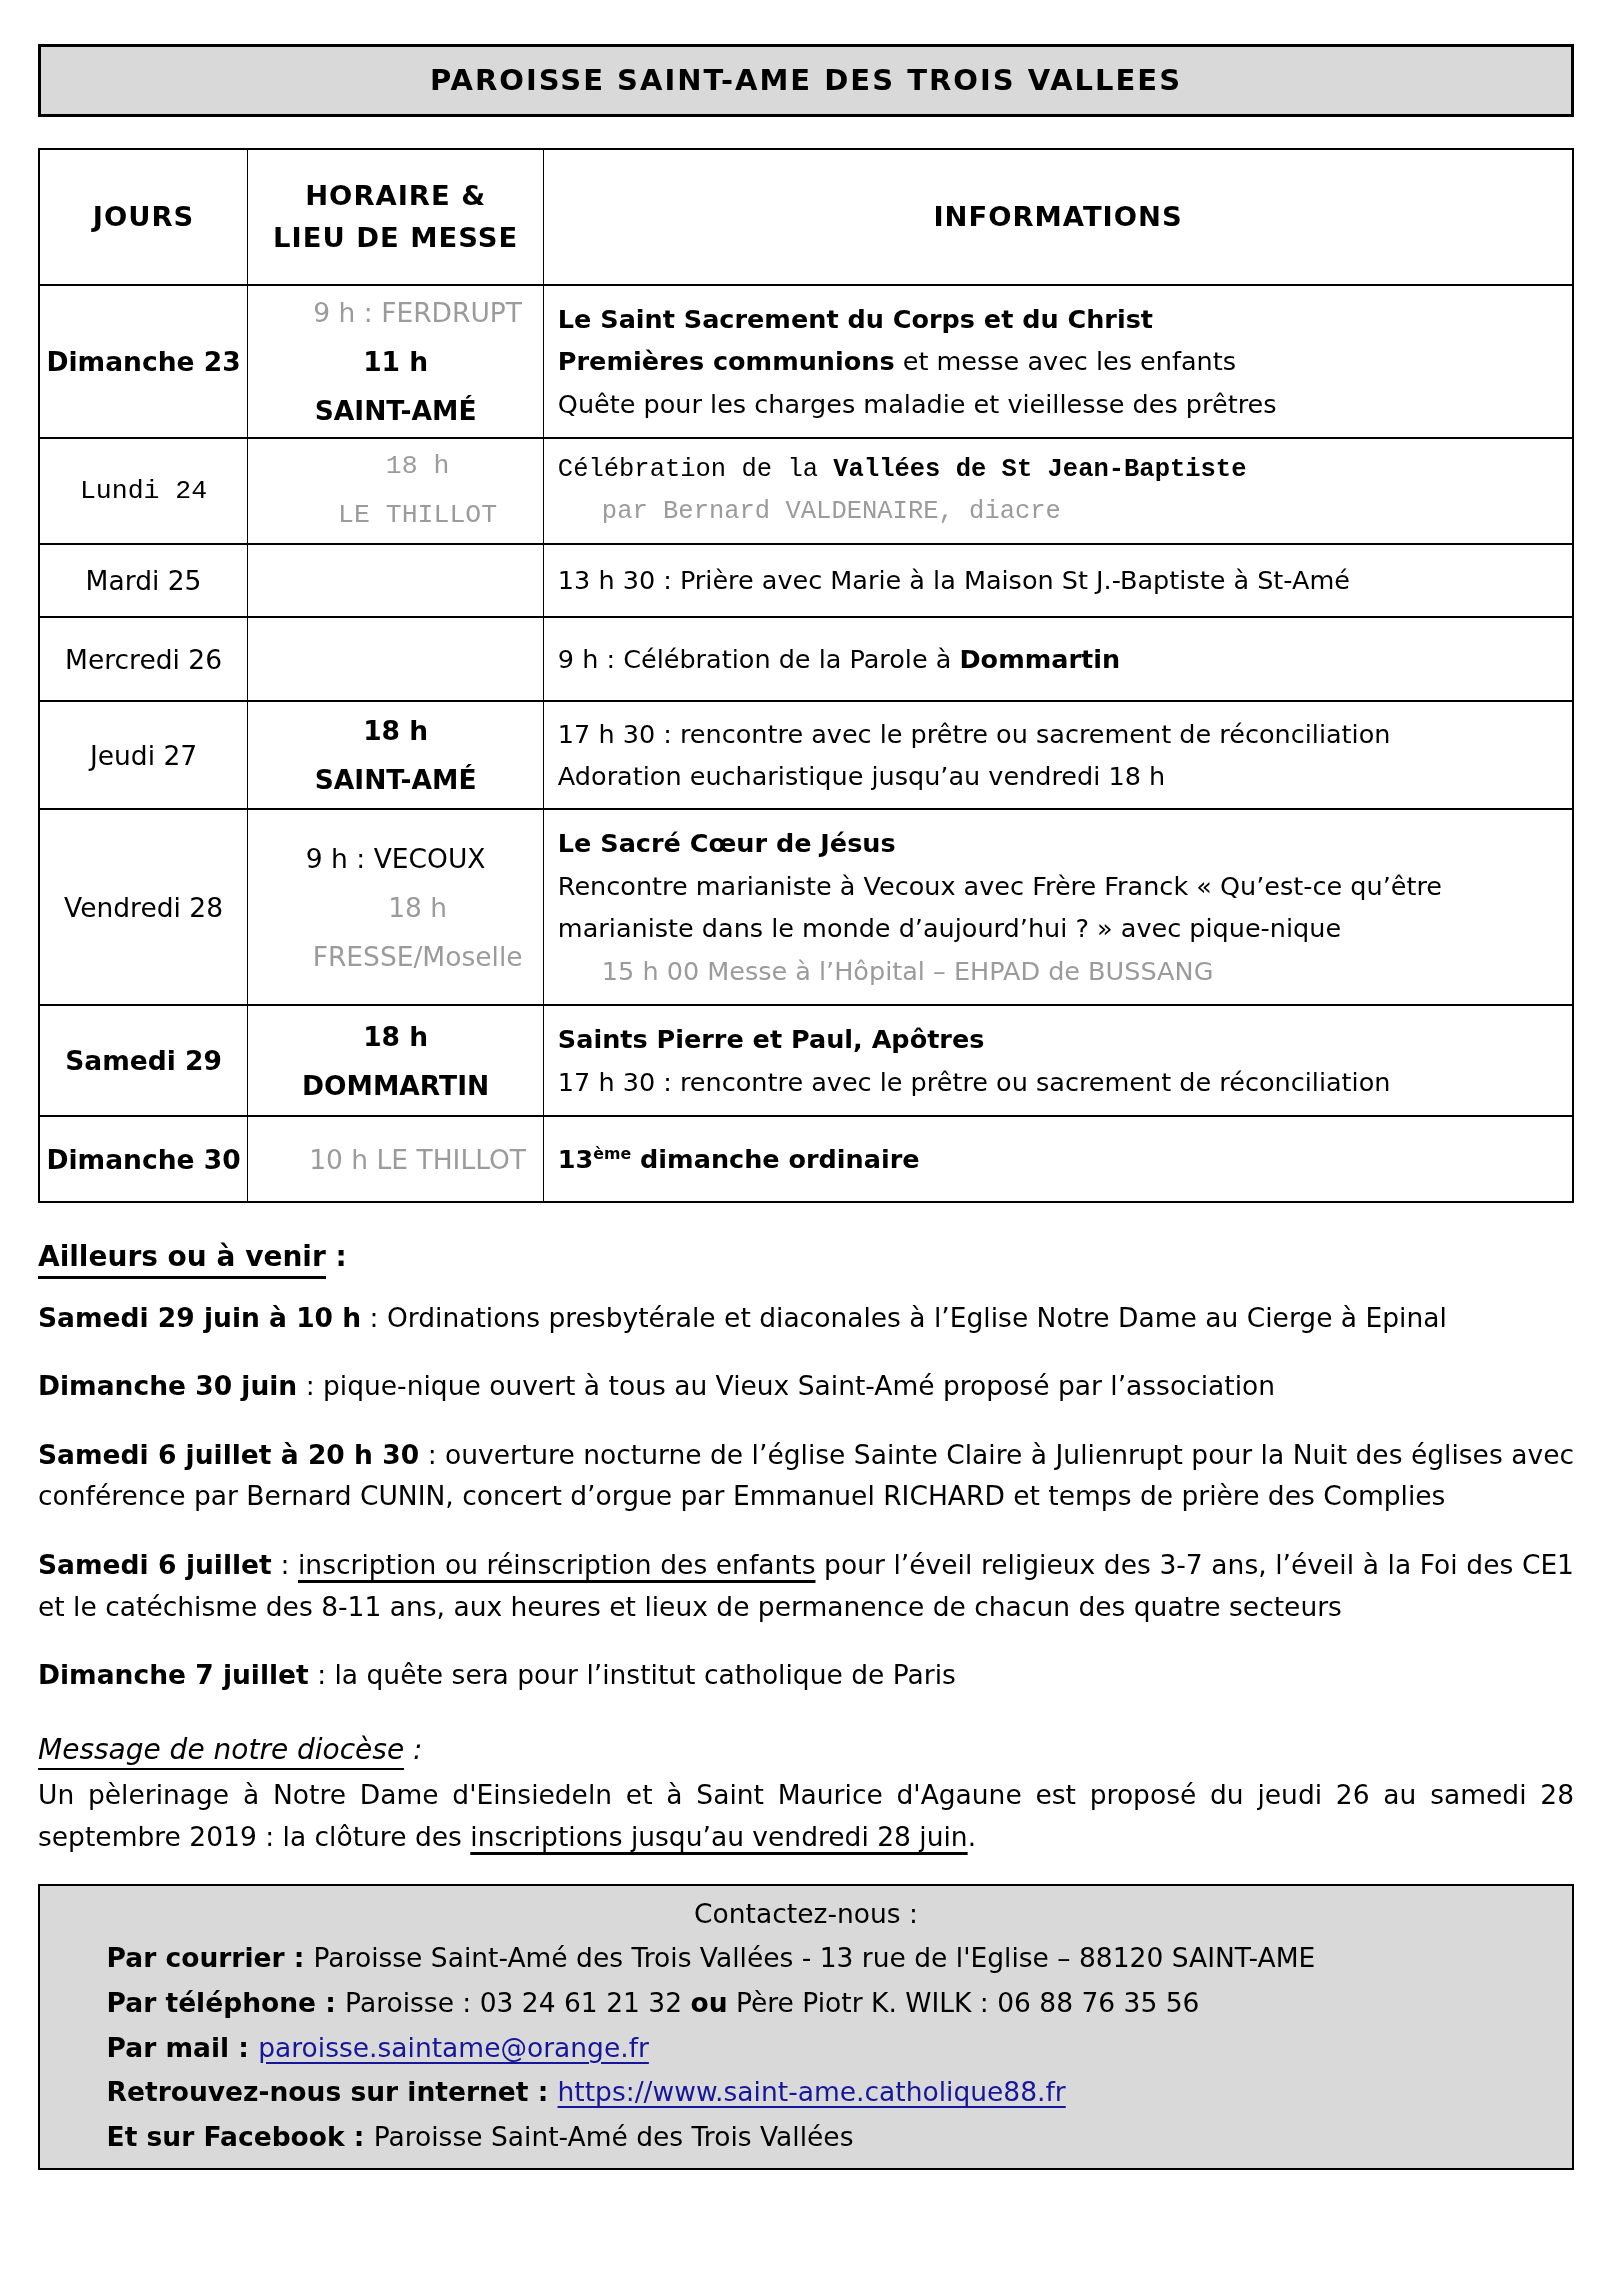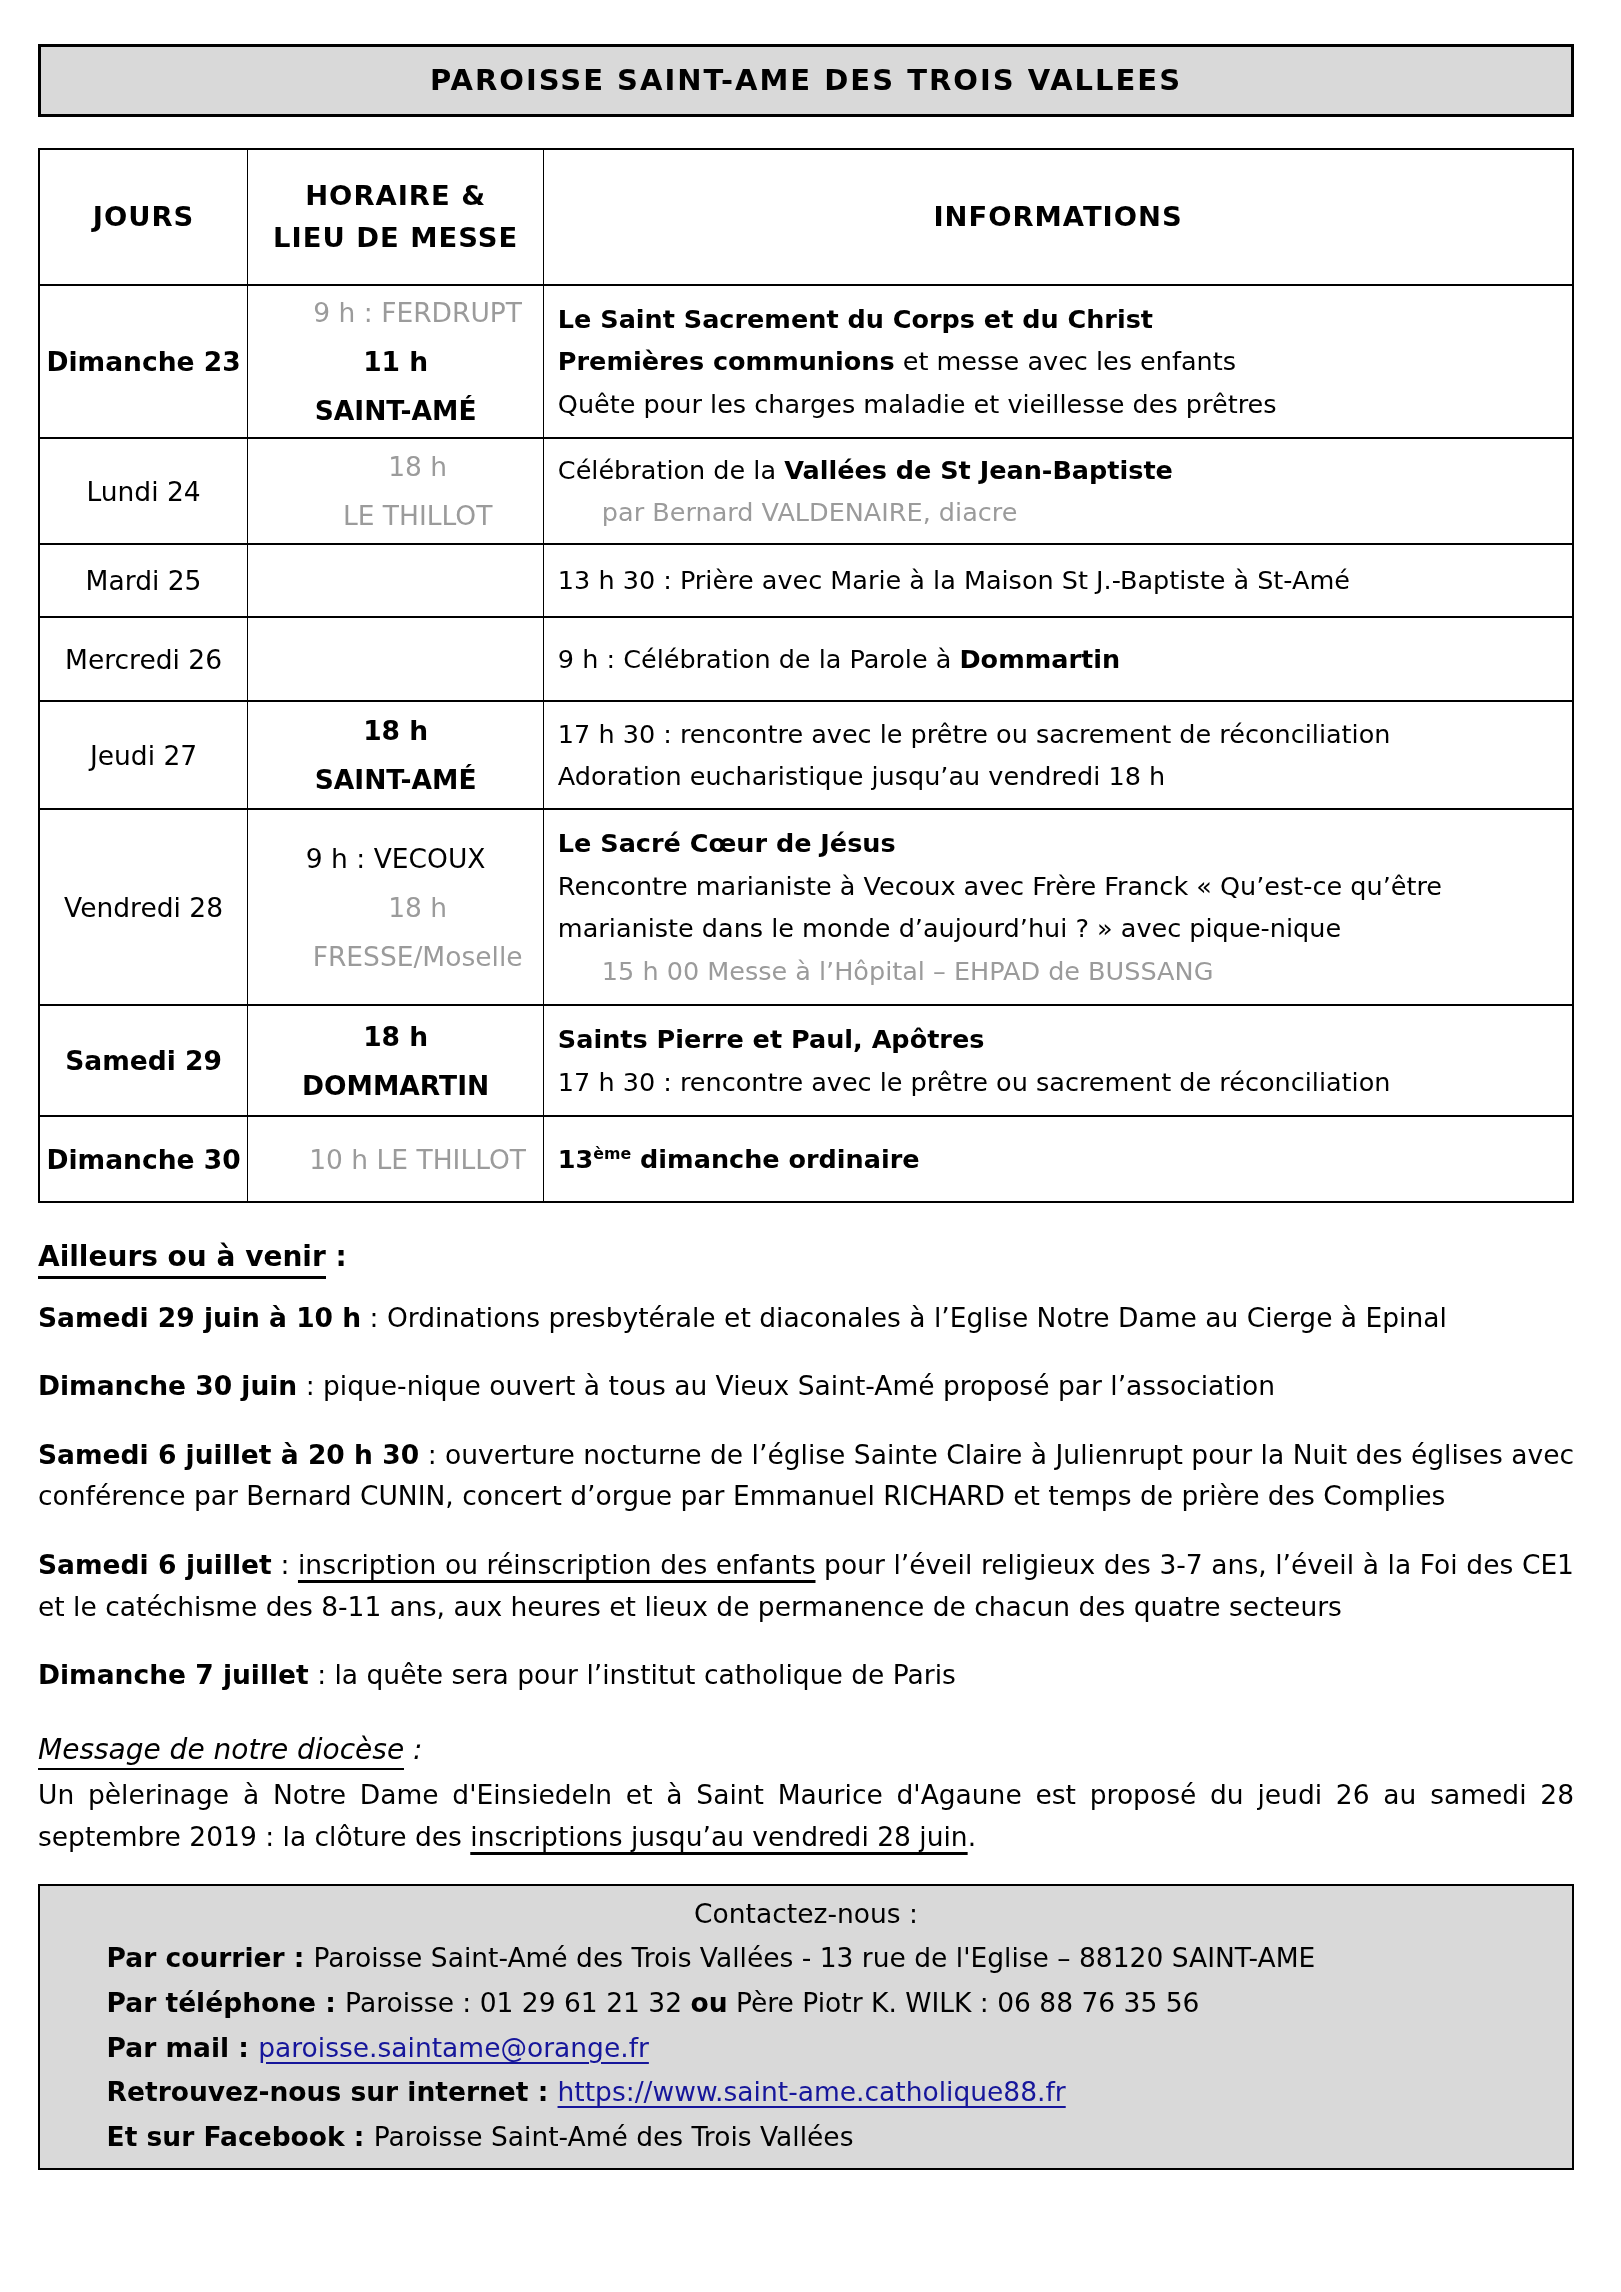--- a/index.html
+++ b/index.html
@@ -126,21 +126,21 @@
             <div class="cell-line"><span class="s-gray">9 h : FERDRUPT</span></div>
             <div class="cell-line"><span class="s-bold">11 h</span></div>
             <div class="cell-line"><span class="s-bold">SAINT-AMÉ</span></div>
           </td>
           <td class="info-cell">
             <div class="cell-line"><span class="s-bold">Le Saint Sacrement du Corps et du Christ</span></div>
             <div class="cell-line"><span class="s-bold">Premières communions</span><span class="s-normal"> et messe avec les enfants</span></div>
             <div class="cell-line"><span class="s-normal">Quête pour les charges maladie et vieillesse des prêtres</span></div>
           </td>
         </tr>
-        <tr style="height: 106px;">
+        <tr style="height: 106px; font-family: Liberation Mono, monospace;">
           <td class="day-cell">Lundi 24</td>
           <td class="time-cell">
             <div class="cell-line"><span class="s-gray">18 h</span></div>
             <div class="cell-line"><span class="s-gray">LE THILLOT</span></div>
           </td>
           <td class="info-cell">
             <div class="cell-line"><span class="s-normal">Célébration de la </span><span class="s-bold">Vallées de St Jean-Baptiste</span></div>
             <div class="cell-line"><span class="s-gray">par Bernard VALDENAIRE, diacre</span></div>
           </td>
         </tr>
@@ -217,21 +217,21 @@
       <div class="section section-tight">
         <div class="section-heading"><span class="h-italic-underline">Message de notre diocèse</span><span class="h-italic-suffix"> :</span></div>
         <p class="para"><span class="s-normal">Un pèlerinage à Notre Dame d'Einsiedeln et à Saint Maurice d'Agaune est proposé du jeudi 26 au samedi 28 septembre 2019 : la clôture des </span><span class="s-underline">inscriptions jusqu’au vendredi 28 juin</span><span class="s-normal">.</span></p>
       </div>
     </div>
 
   <div class="footer-box">
     <div class="footer-title">Contactez-nous :</div>
     <div id="footer-lines">
         <div class="footer-line"><span class="s-bold">Par courrier : </span><span class="s-normal">Paroisse Saint-Amé des Trois Vallées - 13 rue de l'Eglise – 88120 SAINT-AME</span></div>
-        <div class="footer-line"><span class="s-bold">Par téléphone : </span><span class="s-normal">Paroisse : 01 29 61 21 32 </span><span class="s-bold">ou</span><span class="s-normal"> Père Piotr K. WILK : 06 88 76 35 56</span></div>
+        <div class="footer-line"><span class="s-bold">Par téléphone : </span><span class="s-normal">Paroisse : 03 24 61 21 32 </span><span class="s-bold">ou</span><span class="s-normal"> Père Piotr K. WILK : 06 88 76 35 56</span></div>
         <div class="footer-line"><span class="s-bold">Par mail : </span><a href="#" class="s-link">paroisse.saintame@orange.fr</a></div>
         <div class="footer-line"><span class="s-bold">Retrouvez-nous sur internet : </span><a href="#" class="s-link">https://www.saint-ame.catholique88.fr</a></div>
         <div class="footer-line"><span class="s-bold">Et sur Facebook : </span><span class="s-normal">Paroisse Saint-Amé des Trois Vallées</span></div>
       </div>
   </div>
 
 </div>
 
 
 </body></html>

